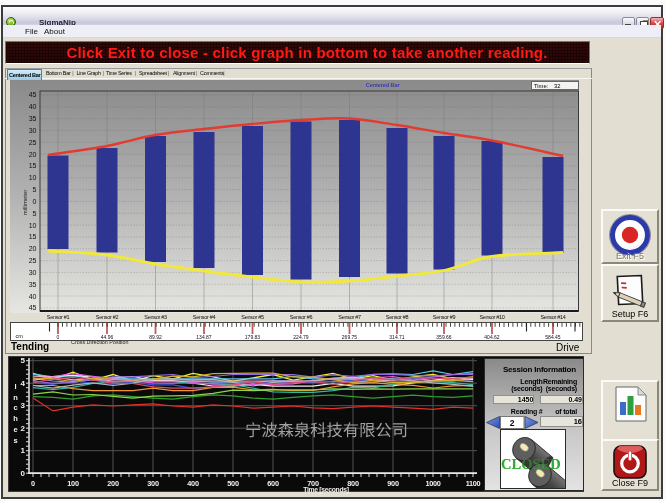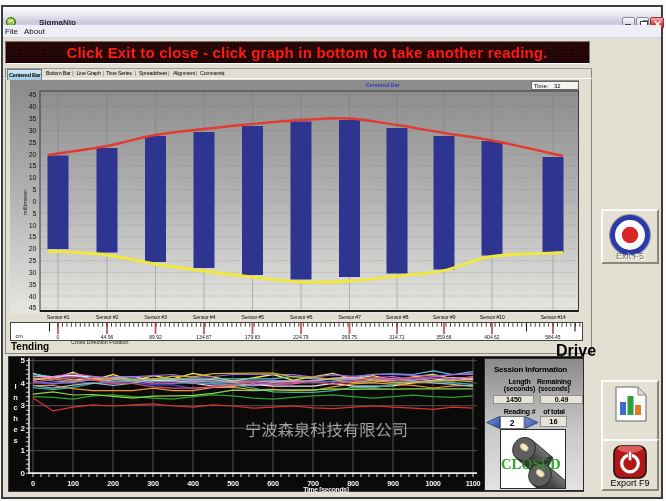--- a/index.html
+++ b/index.html
@@ -10,38 +10,38 @@
 #ico:after { content:""; position:absolute; left:2px; top:2px; width:4px; height:4px; border:1px solid #fff; border-bottom:none; border-left:none; border-radius:50%; transform:rotate(-20deg); }
 #ttext { position:absolute; left:20px; top:11px; font-size:8px; font-weight:bold; color:#23233a;margin-left:16px; }
 .wbtn { position:absolute; top:10px; width:13px; height:12px; border-radius:2px; border:1px solid #8888a0; }
 #bmin { left:619px; background:linear-gradient(#f8f8fc,#c9c8da); }
 #bmin:after { content:""; position:absolute; left:2px; bottom:2px; width:6px; height:2px; background:#444; }
 #bmax { left:633px; background:linear-gradient(#f8f8fc,#c9c8da); }
 #bmax:after { content:""; position:absolute; left:2.5px; top:3px; width:6px; height:5px; border:1px solid #444; background:#fff; box-shadow:2px -2px 0 -1px #888; }
 #bclose { left:647px; width:14px; background:linear-gradient(#f4b4b4,#e04848 50%,#c02020); border-color:#8f2f2f; }
 #bclose:after { content:"\2715"; position:absolute; left:2.2px; top:-0.5px; color:#fff; font-weight:bold; font-size:10.5px; }
 #menu { position:absolute; left:3px; top:24.5px; width:658px; height:13.5px; background:#edeef6; border-bottom:1px solid #d8d8e2; font-size:8px; color:#111; }
-#menu b { position:absolute; font-weight:normal; white-space:nowrap; }
+#menu b { position:absolute; font-weight:normal; white-space:nowrap;margin-left:20px; }
 #banner { position:absolute; left:5px; top:41px; width:585px; height:22.5px; border:1px solid #777; border-bottom-color:#fff; color:#ff1a13; font-weight:bold; font-size:15px; letter-spacing:0.2px; text-align:center; line-height:21px; padding-left:19px;
   background-image:repeating-linear-gradient(0deg,rgba(0,0,0,0.35) 0 1px,transparent 1px 3px),repeating-linear-gradient(90deg,rgba(0,0,0,0.35) 0 1px,transparent 1px 3px),linear-gradient(#330909,#2a0606); background-color:#2d0707; }
 #panel { position:absolute; left:5px; top:68px; width:586.5px; height:286px; border:1px solid #888; border-top-color:#999; background:#e2dfd2; }
 #whiteline { position:absolute; left:5px; top:77.9px; width:586.5px; height:1.6px; background:#f8f8f4; }
 #chartarea { position:absolute; left:10px; top:79.5px; width:568.5px; height:233.5px; background:linear-gradient(#8a8a8a,#b4b4b4 52%,#e6e6e2); }
 #tabsel { position:absolute; left:7.4px; top:69px; width:34.6px; height:10.8px; background:linear-gradient(#d2ecfa,#9ccbe6); border:1px solid #777; border-bottom:none; font-weight:bold; text-align:center; font-size:5.6px; letter-spacing:-0.3px; line-height:11px; z-index:5; }
 #tabrest { position:absolute; left:0; top:70.3px; height:11px; font-size:5.4px; letter-spacing:-0.25px; color:#000; z-index:4; }
 #tabrest span { position:absolute; white-space:nowrap; }
 #tabrest .sep { color:#555; }
 #ruler { position:absolute; left:10px; top:322px; width:573px; height:18.5px; background:#fff; border:1px solid #444; }
 #tend { position:absolute; left:11px; top:341px; font-size:10px; font-weight:bold; color:#000; }
-#drive { position:absolute; left:556px; top:342px; font-size:16px; font-weight:bold; color:#000; }
+#drive { position:absolute; left:556px; top:342px; font-size:10px; font-weight:normal; color:#000; }
 #cdp { position:absolute; left:71px; top:339px; font-size:5.4px; color:#222; }
 #timebox { position:absolute; left:531px; top:81px; width:48px; height:8.5px; background:#f4f4f0; border:1px solid #666; font-size:5.8px; color:#000; line-height:6.5px; z-index:6; }
 #bottom { position:absolute; left:8px; top:356px; width:576px; height:136px; background:#0a0a0a; border:1px solid #3a3a3a; }
 #sess { position:absolute; left:484px; top:358px; width:100px; height:132.5px; background:linear-gradient(#8a8a8a,#c6c6c6 52%,#e3e3e3); border:1px solid #2a2a2a; z-index:7; }
-#sess div { position:absolute; text-align:center; font-weight:bold; color:#000; }
+#sess div { position:absolute; text-align:right; font-weight:bold; color:#000; }
 .ibox { background:#e7e4d9; border:1px solid #8f8f8f; }
 #roller { position:absolute; left:500px; top:429px; width:66px; height:60px; background:#fff; border:1px solid #2a2a2a; z-index:8; }
 #btncol { position:absolute; left:601px; top:0; width:58px; height:501px; }
 .bcell { position:absolute; left:0; width:58px; background:#e4e1d4; border:2px solid; border-color:#fbfaf6 #8a887a #8a887a #fbfaf6; }
 .bcell .lab { position:absolute; bottom:1px; width:100%; text-align:center; font-size:9px; color:#000; }
 .bcell.dis .lab { color:#7e7c6a; text-shadow:1px 1px 0 #ffffff; }
 .cir { position:absolute; left:7px; top:4px; width:40px; height:40px; border-radius:50%; background:radial-gradient(circle at 40% 35%,#ffffff 60%,#d4d4e2); border:5px solid #2b3aa8; box-shadow:0 0 0 1px rgba(30,30,70,0.45), inset 0 0 0 1px rgba(255,255,255,0.8); }
 .glyph { position:absolute; left:7px; top:4px; }
 </style></head><body>
 <div id="win"></div>
@@ -479,21 +479,21 @@
             <stop offset="0" stop-color="#7e9ae2"></stop>
             <stop offset="1" stop-color="#2a4ab8"></stop>
           </linearGradient>
         </defs>
       <polygon points="14.5,0.5 1.5,6.5 14.5,12.5" fill="url(#tg)" stroke="#234" stroke-width="0.7"></polygon>
       <polygon points="40,0.5 53,6.5 40,12.5" fill="url(#tg)" stroke="#234" stroke-width="0.7"></polygon>
       <rect x="15.5" y="0.5" width="23.5" height="12" fill="#fff" stroke="#777"></rect>
       <text x="27" y="10" text-anchor="middle" font-size="8.5" font-weight="bold" fill="#000">2</text>
     </svg>
   </div>
-  <div class="ibox" style="left:55px;top:57px;width:27px;height:11px;font-size:7.5px;line-height:10px">16</div>
+  <div class="ibox" style="left:55px;top:57px;width:43px;height:11px;font-size:7.5px;line-height:10px">16</div>
 </div>
 <div id="roller">
   <svg width="64" height="58" viewBox="0 0 64 58">
     <defs>
       <linearGradient id="rg" x1="0" y1="0" x2="0" y2="1">
         <stop offset="0" stop-color="#777"></stop>
           <stop offset="0.5" stop-color="#454545"></stop>
           <stop offset="1" stop-color="#333"></stop>
       </linearGradient>
     </defs>
@@ -513,32 +513,47 @@
   </svg>
 </div>
 <div id="btncol">
 <div class="bcell dis" style="top:209px;height:55px">
       <span class="cir"></span>
       <svg class="glyph" width="40" height="40">
         <circle cx="20" cy="20" r="8.2" fill="#d92525"></circle>
       </svg>
       <span class="lab">Exit F5</span>
     </div>
+<div class="bcell" style="top:264px;height:58px">
+      <svg class="glyph" width="44" height="38" style="top:6px">
+        <g transform="rotate(-7 20 18)">
+          <polygon points="9,3 33,5 31,33 7,31" fill="#fdfdfd" stroke="#1a1a1a" stroke-width="1.6"></polygon>
+          <path d="M12,10 l5,1 m-5,3.5 l5,1" stroke="#c03030" stroke-width="1.7" fill="none"></path>
+        </g>
+        <g transform="rotate(22 20 28)">
+          <rect x="8" y="25" width="24" height="4.6" fill="#ddd2b8" stroke="#333" stroke-width="0.9"></rect>
+          <polygon points="8,25 2,27.3 8,29.6" fill="#e8e0c8" stroke="#333" stroke-width="0.9"></polygon>
+          <polygon points="4.2,26.4 2,27.3 4.2,28.4" fill="#222"></polygon>
+          <rect x="32" y="25" width="3.5" height="4.6" fill="#888" stroke="#333" stroke-width="0.9"></rect>
+        </g>
+      </svg>
+      <span class="lab">Setup F6</span>
+    </div>
 <div class="bcell" style="top:380px;height:71px">
       <svg class="glyph" width="40" height="38" style="top:3px">
         <path d="M6,2 h22 l8,8 v26 h-30 z" fill="#fdfdfd" stroke="#666" stroke-width="1"></path>
         <path d="M28,2 l8,8 h-8 z" fill="#d8d8d8" stroke="#888" stroke-width="1"></path>
         <rect x="10" y="17" width="6" height="13" fill="#3c6cc8"></rect>
         <rect x="17.5" y="11" width="6" height="19" fill="#2f9e3f"></rect>
         <rect x="25" y="20" width="6" height="10" fill="#e87820"></rect>
       </svg>
       <span class="lab">Print F8</span>
     </div>
 <div class="bcell" style="top:439px;height:52px">
       <svg class="glyph" width="40" height="38" style="top:4px">
         <rect x="4" y="1" width="32" height="32" rx="7" fill="#b01818" stroke="#1d0d0d" stroke-width="1.6"></rect>
         <path d="M7,4 q13,8 26,0 q-1,-3 -4,-3 h-18 q-3,0 -4,3z" fill="#e86868" opacity="0.85"></path>
         <circle cx="20" cy="18.5" r="8.3" fill="none" stroke="#fff" stroke-width="3.2"></circle>
         <rect x="18" y="6" width="4" height="9.5" fill="#c22"></rect>
         <rect x="18.7" y="6.5" width="2.6" height="8.8" fill="#fff"></rect>
       </svg>
-      <span class="lab">Export F9</span>
+      <span class="lab">Close F9</span>
     </div>
 </div>
 </body></html>

